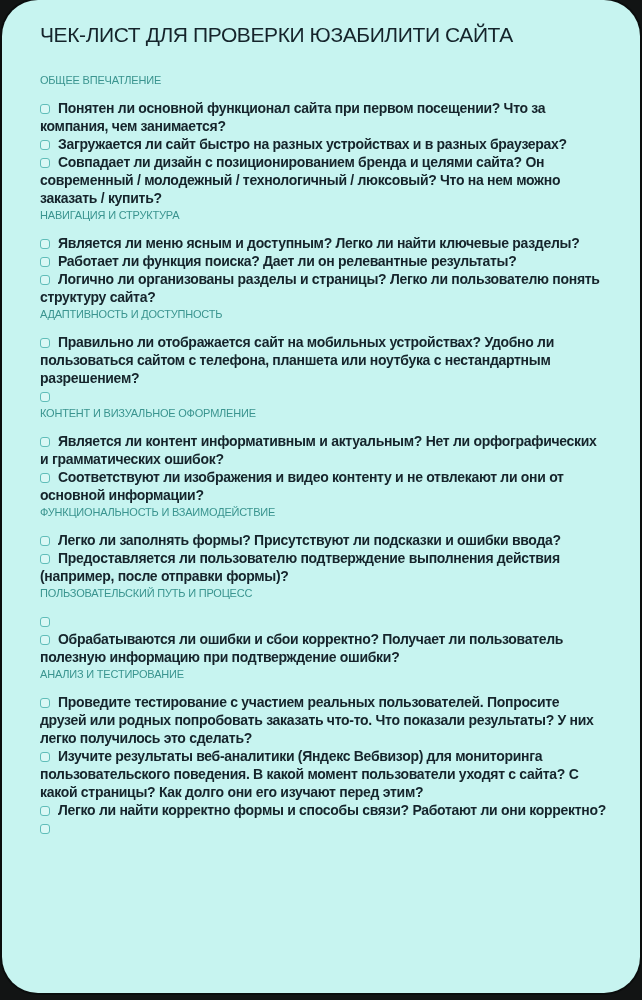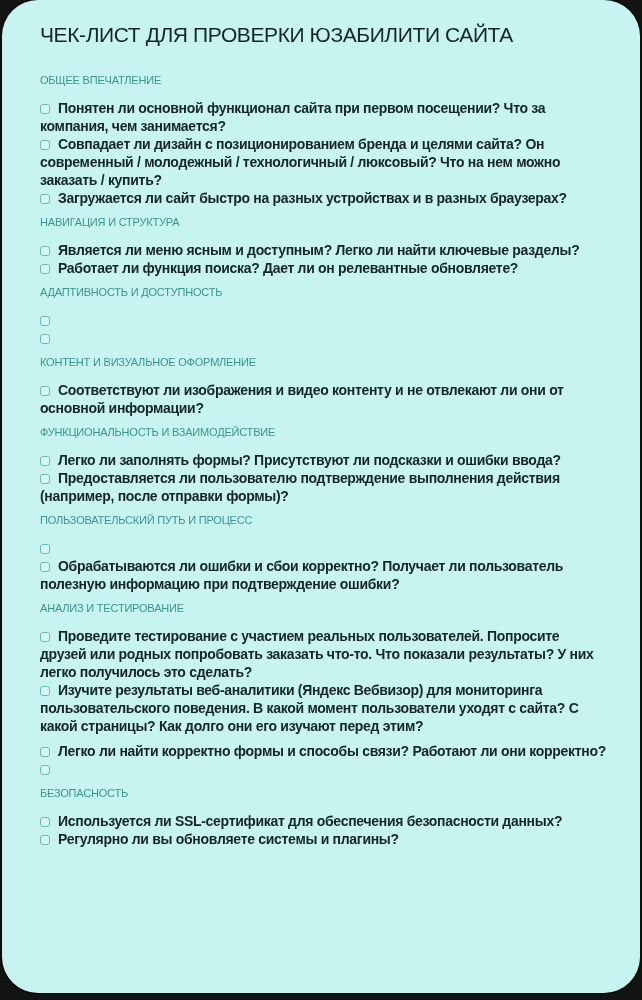--- a/index.html
+++ b/index.html
@@ -34,21 +34,21 @@
     overflow: hidden;
   }
   .doc-title {
     color: var(--text_color);
     font-size: 21px;
     font-weight: normal;
     letter-spacing: -0.4px;
     line-height: 26px;
     padding-top: 2px;
   }
-  .section { margin-top: 7px; }
+  .section { margin-top: 0; }
   .section:first-of-type { margin-top: 24px; }
   .section-heading {
     color: var(--heading_color);
     font-size: 11px;
     font-weight: normal;
     letter-spacing: -0.2px;
     line-height: 17px;
     margin-bottom: 10px;
   }
   .items { }
@@ -73,44 +73,46 @@
 </head>
 <body>
 
 <div class="card">
   <h1 class="doc-title">ЧЕК-ЛИСТ ДЛЯ ПРОВЕРКИ ЮЗАБИЛИТИ САЙТА</h1>
   <main id="sections-root">
   <section class="section">
     <h2 class="section-heading">ОБЩЕЕ ВПЕЧАТЛЕНИЕ</h2>
     <div class="items">
           <p class="item"><span class="checkbox"></span><span>Понятен ли основной функционал сайта при первом посещении? Что за компания, чем занимается?</span></p>
+          <p class="item"><span class="checkbox"></span><span>Загружается ли сайт быстро на разных устройствах и в разных браузерах?</span></p>
           <p class="item"><span class="checkbox"></span><span>Совпадает ли дизайн с позиционированием бренда и целями сайта? Он современный / молодежный / технологичный / люксовый? Что на нем можно заказать / купить?</span></p>
-          <p class="item"><span class="checkbox"></span><span>Загружается ли сайт быстро на разных устройствах и в разных браузерах?</span></p>
         </div>
   </section>
 
   <section class="section">
     <h2 class="section-heading">НАВИГАЦИЯ И СТРУКТУРА</h2>
     <div class="items">
           <p class="item"><span class="checkbox"></span><span>Является ли меню ясным и доступным? Легко ли найти ключевые разделы?</span></p>
-          <p class="item"><span class="checkbox"></span><span>Работает ли функция поиска? Дает ли он релевантные обновляете?</span></p>
+          <p class="item"><span class="checkbox"></span><span>Работает ли функция поиска? Дает ли он релевантные результаты?</span></p>
+          <p class="item"><span class="checkbox"></span><span>Логично ли организованы разделы и страницы? Легко ли пользователю понять структуру сайта?</span></p>
         </div>
   </section>
 
   <section class="section">
     <h2 class="section-heading">АДАПТИВНОСТЬ И ДОСТУПНОСТЬ</h2>
     <div class="items">
-          <p class="item"><span class="checkbox"></span></p>
+          <p class="item"><span class="checkbox"></span><span>Правильно ли отображается сайт на мобильных устройствах? Удобно ли пользоваться сайтом с телефона, планшета или ноутбука с нестандартным разрешением?</span></p>
           <p class="item"><span class="checkbox"></span></p>
         </div>
   </section>
 
   <section class="section">
     <h2 class="section-heading">КОНТЕНТ И ВИЗУАЛЬНОЕ ОФОРМЛЕНИЕ</h2>
     <div class="items">
+          <p class="item"><span class="checkbox"></span><span>Является ли контент информативным и актуальным? Нет ли орфографических и грамматических ошибок?</span></p>
           <p class="item"><span class="checkbox"></span><span>Соответствуют ли изображения и видео контенту и не отвлекают ли они от основной информации?</span></p>
         </div>
   </section>
 
   <section class="section">
     <h2 class="section-heading">ФУНКЦИОНАЛЬНОСТЬ И ВЗАИМОДЕЙСТВИЕ</h2>
     <div class="items">
           <p class="item"><span class="checkbox"></span><span>Легко ли заполнять формы? Присутствуют ли подсказки и ошибки ввода?</span></p>
           <p class="item"><span class="checkbox"></span><span>Предоставляется ли пользователю подтверждение выполнения действия (например, после отправки формы)?</span></p>
         </div>
@@ -132,22 +134,15 @@
         </div>
   </section>
 
   <section class="section">
     <div class="items">
           <p class="item"><span class="checkbox"></span><span>Легко ли найти корректно формы и способы связи? Работают ли они корректно?</span></p>
           <p class="item"><span class="checkbox"></span></p>
         </div>
   </section>
 
-  <section class="section">
-    <h2 class="section-heading">БЕЗОПАСНОСТЬ</h2>
-    <div class="items">
-          <p class="item"><span class="checkbox"></span><span>Используется ли SSL-сертификат для обеспечения безопасности данных?</span></p>
-          <p class="item"><span class="checkbox"></span><span>Регулярно ли вы обновляете системы и плагины?</span></p>
-        </div>
-  </section>
 
 </main>
 </div>
 
 </body></html>

